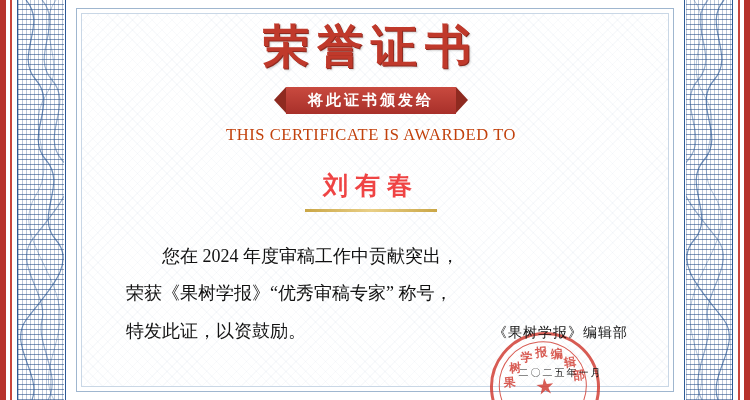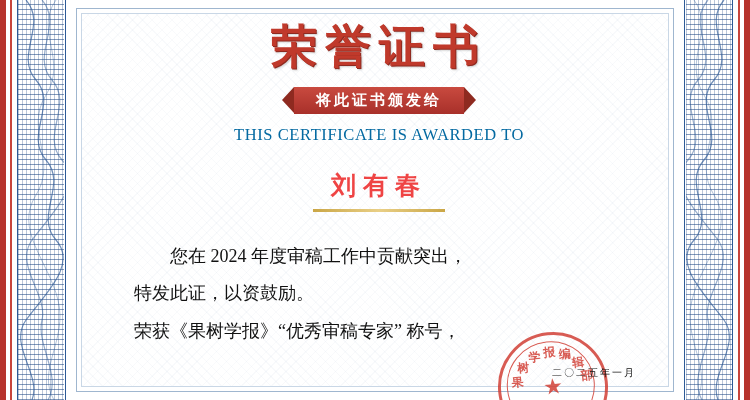--- a/index.html
+++ b/index.html
@@ -111,21 +111,21 @@
     width: 586px; height: 372px;
     background:
       repeating-linear-gradient(45deg, rgba(120,150,190,0.05) 0 1px, rgba(255,255,255,0) 1px 7px),
       repeating-linear-gradient(-45deg, rgba(120,150,190,0.05) 0 1px, rgba(255,255,255,0) 1px 7px);
     pointer-events: none;
   }
 
   
   .content {
     position: absolute;
-    left: 94px; top: 14px;
+    left: 86px; top: 14px;
     width: 570px;
     height: 372px;
     text-align: center;
   }
 
   .title {
     margin-top: 8px;
     font-family: "Liberation Serif", serif;
     font-size: 46px;
     font-weight: bold;
@@ -168,21 +168,21 @@
   .ribbon::after {
     right: -12px;
     border-left: 12px solid #8e2a20;
   }
 
   .subtitle-en {
     margin-top: 11px;
     font-family: "Liberation Serif", serif;
     font-size: 16.5px;
     letter-spacing: 0.6px;
-    color: #0369a1;
+    color: #c2410c;
     text-align: center;
   }
 
   .recipient {
     margin-top: 24px;
     font-family: "Liberation Serif", serif;
     font-size: 25px;
     font-weight: bold;
     letter-spacing: 7px;
     color: #ef4444;
@@ -312,36 +312,37 @@
       <span class="ribbon">将此证书颁发给</span>
     </div>
 
     <div class="subtitle-en">THIS CERTIFICATE IS AWARDED TO</div>
 
     <div class="recipient">刘有春</div>
     <div class="recipient-underline"></div>
 
     <div class="body-text">
       <span class="body-line first">您在 2024 年度审稿工作中贡献突出，</span>
+      <span class="body-line">荣获《果树学报》“优秀审稿专家” 称号，</span>
       <span class="body-line">特发此证，以资鼓励。</span>
-      <span class="body-line">荣获《果树学报》“优秀审稿专家” 称号，</span>
     </div>
 
     <div class="seal">
       <div class="seal-inner"></div>
       <div class="seal-text">
         <span class="seal-char" style="transform: rotate(-75deg) translateY(-36px) rotate(75deg);">果</span>
         <span class="seal-char" style="transform: rotate(-50deg) translateY(-36px) rotate(50deg);">树</span>
         <span class="seal-char" style="transform: rotate(-25deg) translateY(-36px) rotate(25deg);">学</span>
         <span class="seal-char" style="transform: rotate(0deg) translateY(-36px) rotate(0deg);">报</span>
         <span class="seal-char" style="transform: rotate(25deg) translateY(-36px) rotate(-25deg);">编</span>
         <span class="seal-char" style="transform: rotate(50deg) translateY(-36px) rotate(-50deg);">辑</span>
         <span class="seal-char" style="transform: rotate(75deg) translateY(-36px) rotate(-75deg);">部</span>
       </div>
       <div class="seal-star">★</div>
     </div>
 
     <div class="sign-block">
+      <div class="sign-org">《果树学报》编辑部</div>
       <div class="sign-date">二〇二五年一月</div>
     </div>
 
   </div>
 </div>
 
 </body></html>

